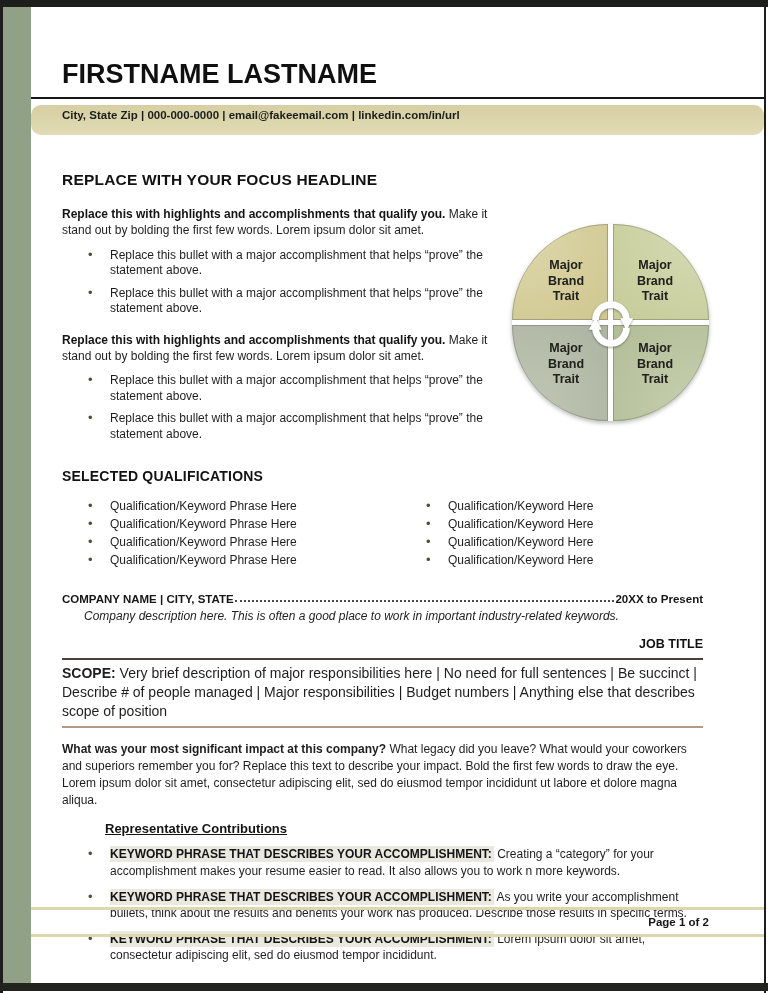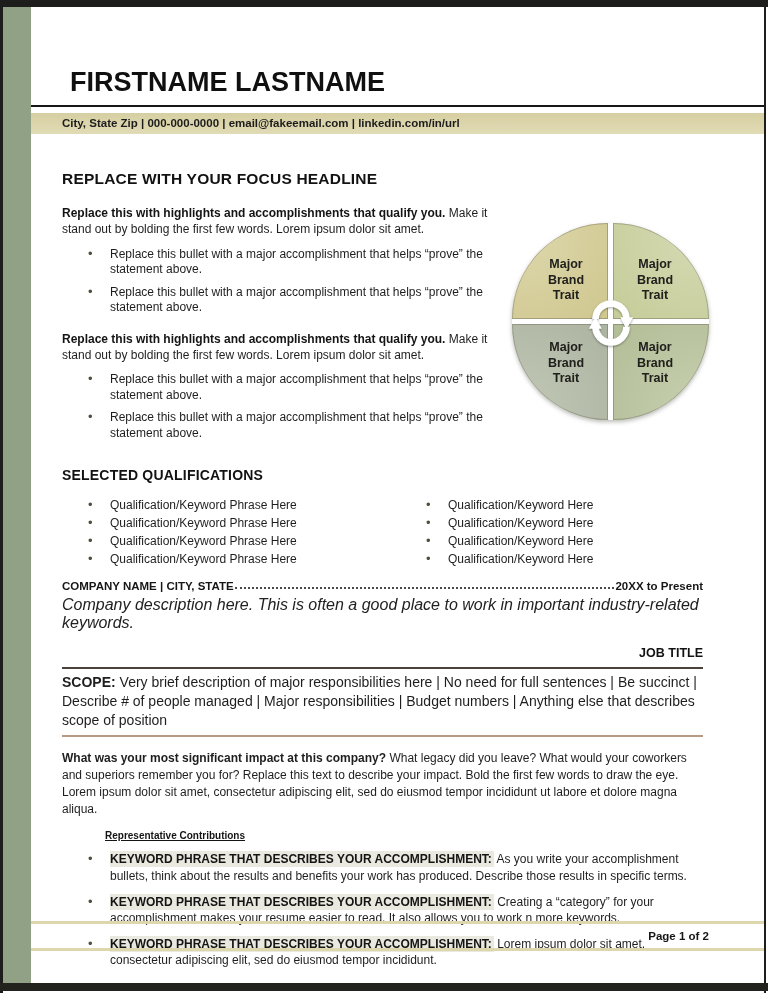--- a/index.html
+++ b/index.html
@@ -13,30 +13,30 @@
   .frame { position: relative; width: 768px; height: 993px; background: #fff; }
   .edge-top    { position: absolute; top: 0; left: 0; right: 0; height: 7px; background: #1d1d1b; }
   .edge-bottom { position: absolute; bottom: 2px; left: 0; right: 0; height: 8px; background: #23231d; }
   .edge-left   { position: absolute; left: 0; top: 0; bottom: 0; width: 3px; background: #1d1d1b; }
   .edge-right  { position: absolute; right: 2px; top: 0; bottom: 0; width: 2px; background: #1d1d1b; }
   .side-strip  { position: absolute; left: 3px; top: 7px; bottom: 10px; width: 28px; background: #91a185; }
   .page { position: absolute; left: 31px; right: 4px; top: 7px; bottom: 10px; background: #fff; overflow: hidden; }
 
   
   .name {
-    margin: 8px; padding: 53px 14px 0 31px;
+    margin: 0; padding: 53px 14px 0 31px;
     font-size: 27px; font-weight: bold; color: #101010;
     letter-spacing: 0; line-height: 1.05;
   }
   .name-rule { height: 2px; background: #161616; margin-top: 9px; }
   .contact-bar {
-    margin-top: 6px; height: 21px;
+    margin-top: 6px; height: 30px;
     background: linear-gradient(#d6cfa2, #e1dbb6);
     font-weight: bold; font-size: 11.5px; color: #1c1c1c;
-    padding: 4px 0 0 31px; white-space: nowrap;
+    padding: 4px 0 0 31px; white-space: nowrap; border-radius: 10px;
   }
 
   
   .content { padding: 0 61px 0 31px; color: #1e1e1e; }
   .focus-headline { margin: 36px 0 0; font-size: 15.5px; font-weight: bold; color: #121212; letter-spacing: .2px; }
   .focus-sub { margin: 8px 0 0; font-size: 12px; font-weight: bold; white-space: nowrap; letter-spacing: .1px; }
 
   .two-col { display: flex; margin-top: 2px; }
   .left-col { flex: 0 0 450px; font-size: 12px; line-height: 1.3; }
   .para { margin: 16px 0 0; }
@@ -81,39 +81,39 @@
   
   .section-heading { margin: 19px 0 0; font-size: 14px; font-weight: bold; color: #121212; letter-spacing: .2px; }
 
   
   .qual-cols { display: flex; margin-top: 6px; font-size: 12px; }
   .qual-col-left { flex: 0 0 338px; }
   .qual-col-right { flex: 1; }
   .qual-cols ul.bullets li { margin-bottom: 4px; }
 
   
-  .company-row { display: flex; align-items: flex-end; margin-top: 10px; font-size: 11.5px; font-weight: bold; color: #161616; }
+  .company-row { display: flex; align-items: flex-end; margin-top: 22px; font-size: 11.5px; font-weight: bold; color: #161616; }
   .company-row .leader { flex: 1; border-bottom: 2px dotted #4a4a46; margin: 0 1px 3px 1px; }
-  .company-desc { margin-top: 4px; font-size: 16px; font-style: italic; color: #222; }
+  .company-desc { margin-top: 4px; font-size: 12px; font-style: italic; color: #222; margin-left: 22px; }
   .job-title { margin-top: 14px; font-size: 12.5px; font-weight: bold; color: #121212; text-align: right; }
   .scope {
     margin-top: 7px; padding: 4px 0 5px;
     border-top: 2px solid #4c4138; border-bottom: 2px solid #b79a85;
     font-size: 14px; line-height: 1.35;
   }
   .impact { margin-top: 13px; font-size: 12px; line-height: 1.4; }
-  .contrib-heading { margin: 13px 0 0 43px; font-size: 10px; font-weight: bold; text-decoration: underline; color: #141414; }
+  .contrib-heading { margin: 13px 0 0 43px; font-size: 13px; font-weight: bold; text-decoration: underline; color: #141414; }
   ul.contrib { list-style: none; margin: 10px 0 0; padding: 0 0 0 26px; font-size: 12px; line-height: 1.35; }
   ul.contrib li { position: relative; padding-left: 22px; margin: 0 0 10px; }
   ul.contrib li::before { content: "\2022"; position: absolute; left: 0; top: -1px; color: #48533c; font-size: 13px; }
   .kw { font-weight: bold; background: #e9e9e0; padding: 1px 2px 1px 0; color: #141414; }
 
   
   .page-footer {
-    position: absolute; left: 0; right: 0; bottom: 32px;
+    position: absolute; left: 0; right: 0; bottom: 46px;
     border-top: 3px solid #ddd7ad; border-bottom: 3px solid #ddd7ad;
     padding: 6px 55px 6px 0; text-align: right;
     font-size: 11.5px; font-weight: bold; color: #161616;
   }
 </style>
 </head>
 <body>
 
 <div class="frame">
   <div class="edge-top"></div>
@@ -203,22 +203,22 @@
       <div class="company-desc">Company description here. This is often a good place to work in important industry-related keywords.</div>
 
       <div class="job-title">JOB TITLE</div>
 
       <div class="scope"><b>SCOPE:</b><span> Very brief description of major responsibilities here | No need for full sentences | Be succinct | Describe # of people managed | Major responsibilities | Budget numbers | Anything else that describes scope of position</span></div>
 
       <p class="impact"><b>What was your most significant impact at this company?</b><span> What legacy did you leave? What would your coworkers and superiors remember you for? Replace this text to describe your impact. Bold the first few words to draw the eye. Lorem ipsum dolor sit amet, consectetur adipiscing elit, sed do eiusmod tempor incididunt ut labore et dolore magna aliqua.</span></p>
 
       <div class="contrib-heading">Representative Contributions</div>
       <ul class="contrib">
+        <li><span class="kw">KEYWORD PHRASE THAT DESCRIBES YOUR ACCOMPLISHMENT:</span><span> Creating a “category” for your accomplishment makes your resume easier to read. It also allows you to work n more keywords.</span></li>
         <li><span class="kw">KEYWORD PHRASE THAT DESCRIBES YOUR ACCOMPLISHMENT:</span><span> As you write your accomplishment bullets, think about the results and benefits your work has produced. Describe those results in specific terms.</span></li>
-        <li><span class="kw">KEYWORD PHRASE THAT DESCRIBES YOUR ACCOMPLISHMENT:</span><span> Creating a “category” for your accomplishment makes your resume easier to read. It also allows you to work n more keywords.</span></li>
         <li><span class="kw">KEYWORD PHRASE THAT DESCRIBES YOUR ACCOMPLISHMENT:</span><span> Lorem ipsum dolor sit amet, consectetur adipiscing elit, sed do eiusmod tempor incididunt.</span></li>
       </ul>
 
     </div>
 
     <div class="page-footer">
       <span>Page 1 of 2</span>
     </div>
 
   </div>

